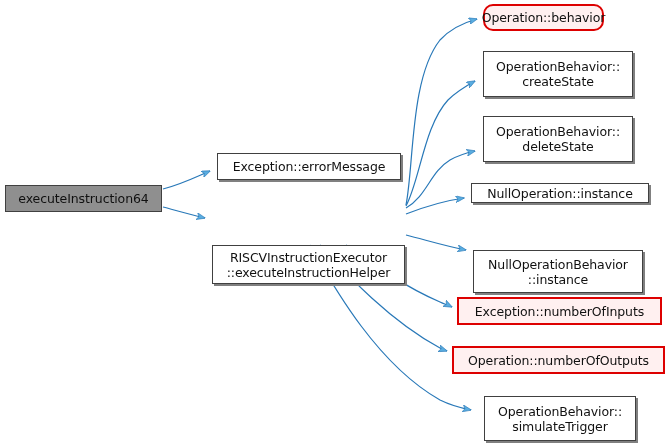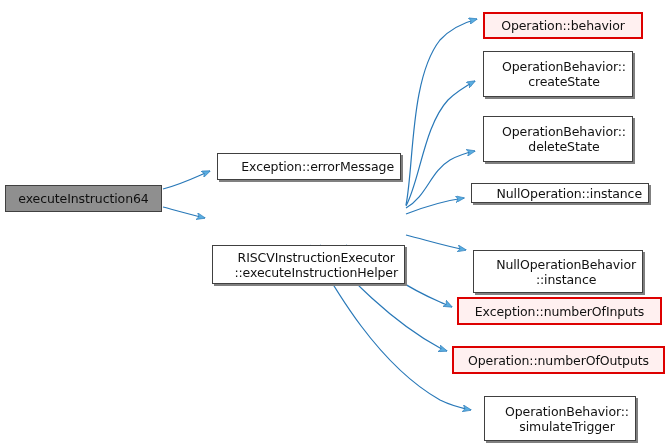--- a/index.html
+++ b/index.html
@@ -35,21 +35,20 @@
     line-height: 15px;
     color: #111111;
     background: #ffffff;
     border: 1px solid #404040;
     letter-spacing: -0.1px;
     white-space: pre-line;
     z-index: 2;
   }
   .node.shadow {
     box-shadow: 2px 2px 0 0 #808080;
-    justify-content: flex-end;
   }
   .node.current {
     background: #8f8f8f;
     border: 1px solid #404040;
     color: #101010;
     text-align: center;
   }
   .node.hilite {
     background: #fff0f0;
     border: 2px solid #dd0000;
@@ -82,21 +81,21 @@
         <path d="M320,245 C348,276 390,321 440,348 C442,349 444,350 447,351" fill="none" stroke="#2878b8" stroke-width="1.2" marker-end="url(#arrow)"></path>
         <path d="M310,245 C334,288 378,365 440,400 C450,405 461,408 471,410" fill="none" stroke="#2878b8" stroke-width="1.2" marker-end="url(#arrow)"></path>
       </g>
   </svg>
 
   <div id="nodes">
       <div class="node current" style="left: 5px; top: 185px; width: 157px; height: 27px;"><span class="label">executeInstruction64</span></div>
       <div class="node shadow" style="left: 217px; top: 153px; width: 184px; height: 27px;"><span class="label">Exception::errorMessage</span></div>
       <div class="node shadow" style="left: 212px; top: 205px; width: 193px; height: 39px; margin-top: 40px;"><span class="label">RISCVInstructionExecutor
 ::executeInstructionHelper</span></div>
-      <div class="node hilite" style="left: 483px; top: 12px; width: 160px; height: 27px;"><span class="label">Operation::behavior</span></div>
+      <div class="node hilite" style="left: 483px; top: 4px; width: 121px; height: 27px; border-radius: 10px;"><span class="label">Operation::behavior</span></div>
       <div class="node shadow" style="left: 483px; top: 51px; width: 150px; height: 46px;"><span class="label">OperationBehavior::
 createState</span></div>
       <div class="node shadow" style="left: 483px; top: 116px; width: 150px; height: 46px;"><span class="label">OperationBehavior::
 deleteState</span></div>
       <div class="node shadow" style="left: 471px; top: 183px; width: 178px; height: 20px;"><span class="label">NullOperation::instance</span></div>
       <div class="node shadow" style="left: 473px; top: 232px; width: 170px; height: 43px; margin-top: 18px;"><span class="label">NullOperationBehavior
 ::instance</span></div>
       <div class="node hilite" style="left: 457px; top: 297px; width: 205px; height: 28px;"><span class="label">Exception::numberOfInputs</span></div>
       <div class="node hilite" style="left: 452px; top: 346px; width: 213px; height: 28px;"><span class="label">Operation::numberOfOutputs</span></div>
       <div class="node shadow" style="left: 484px; top: 396px; width: 152px; height: 45px;"><span class="label">OperationBehavior::

